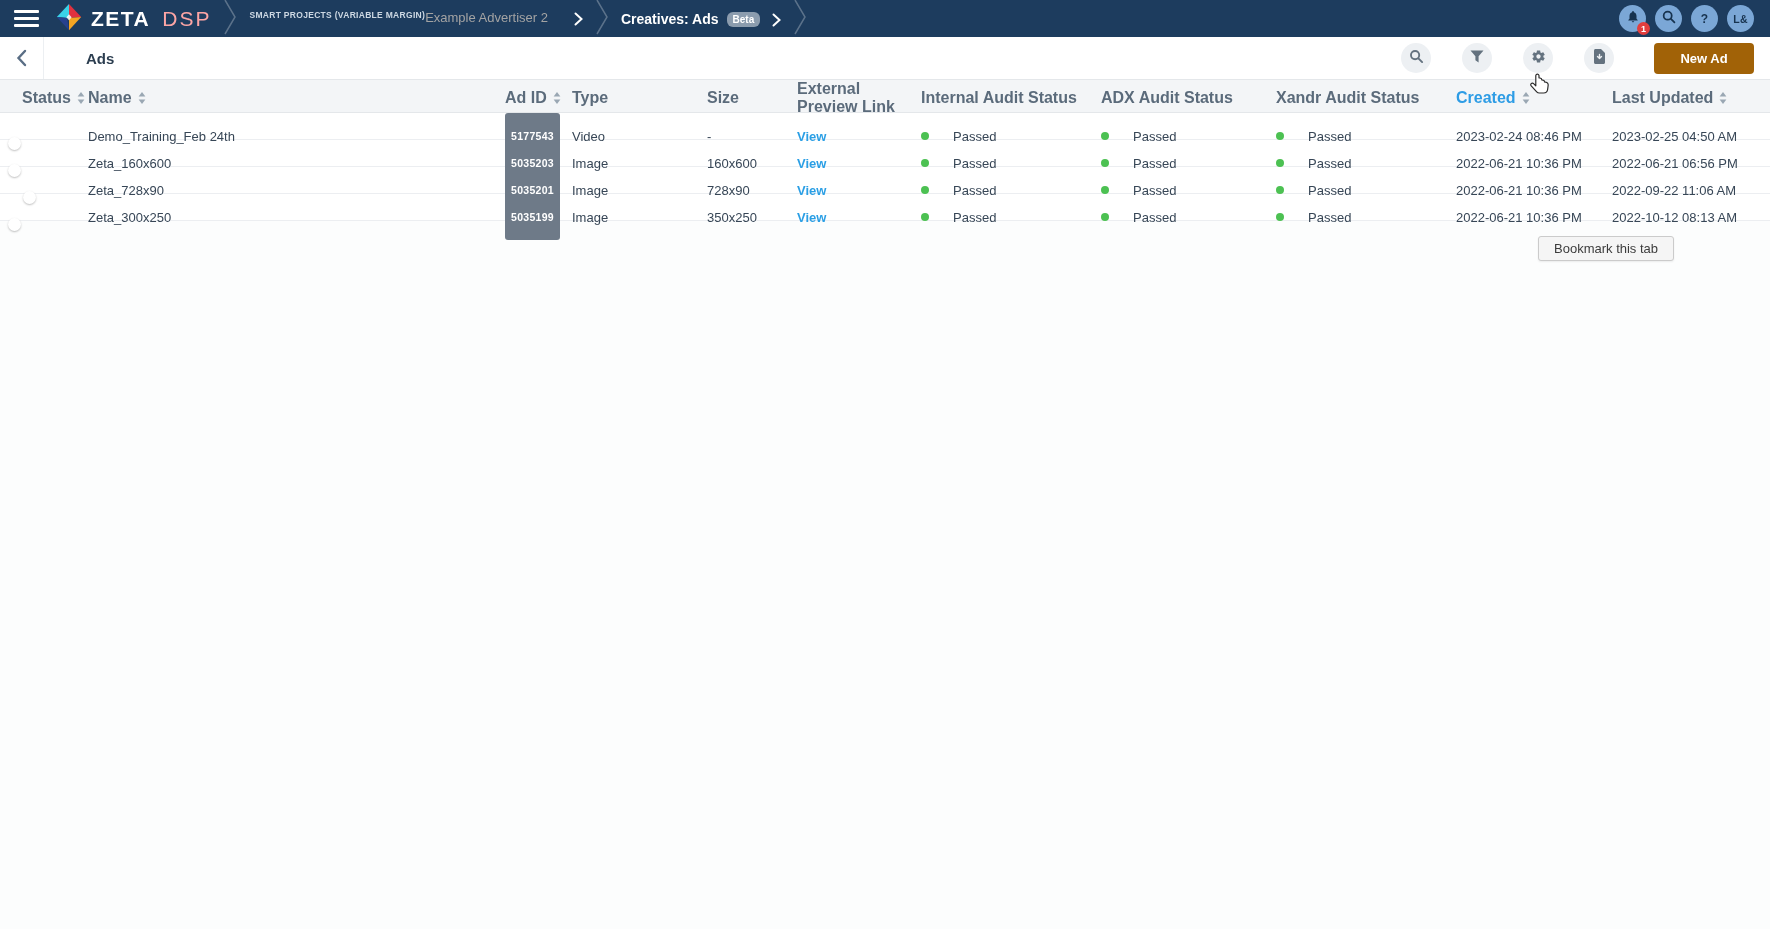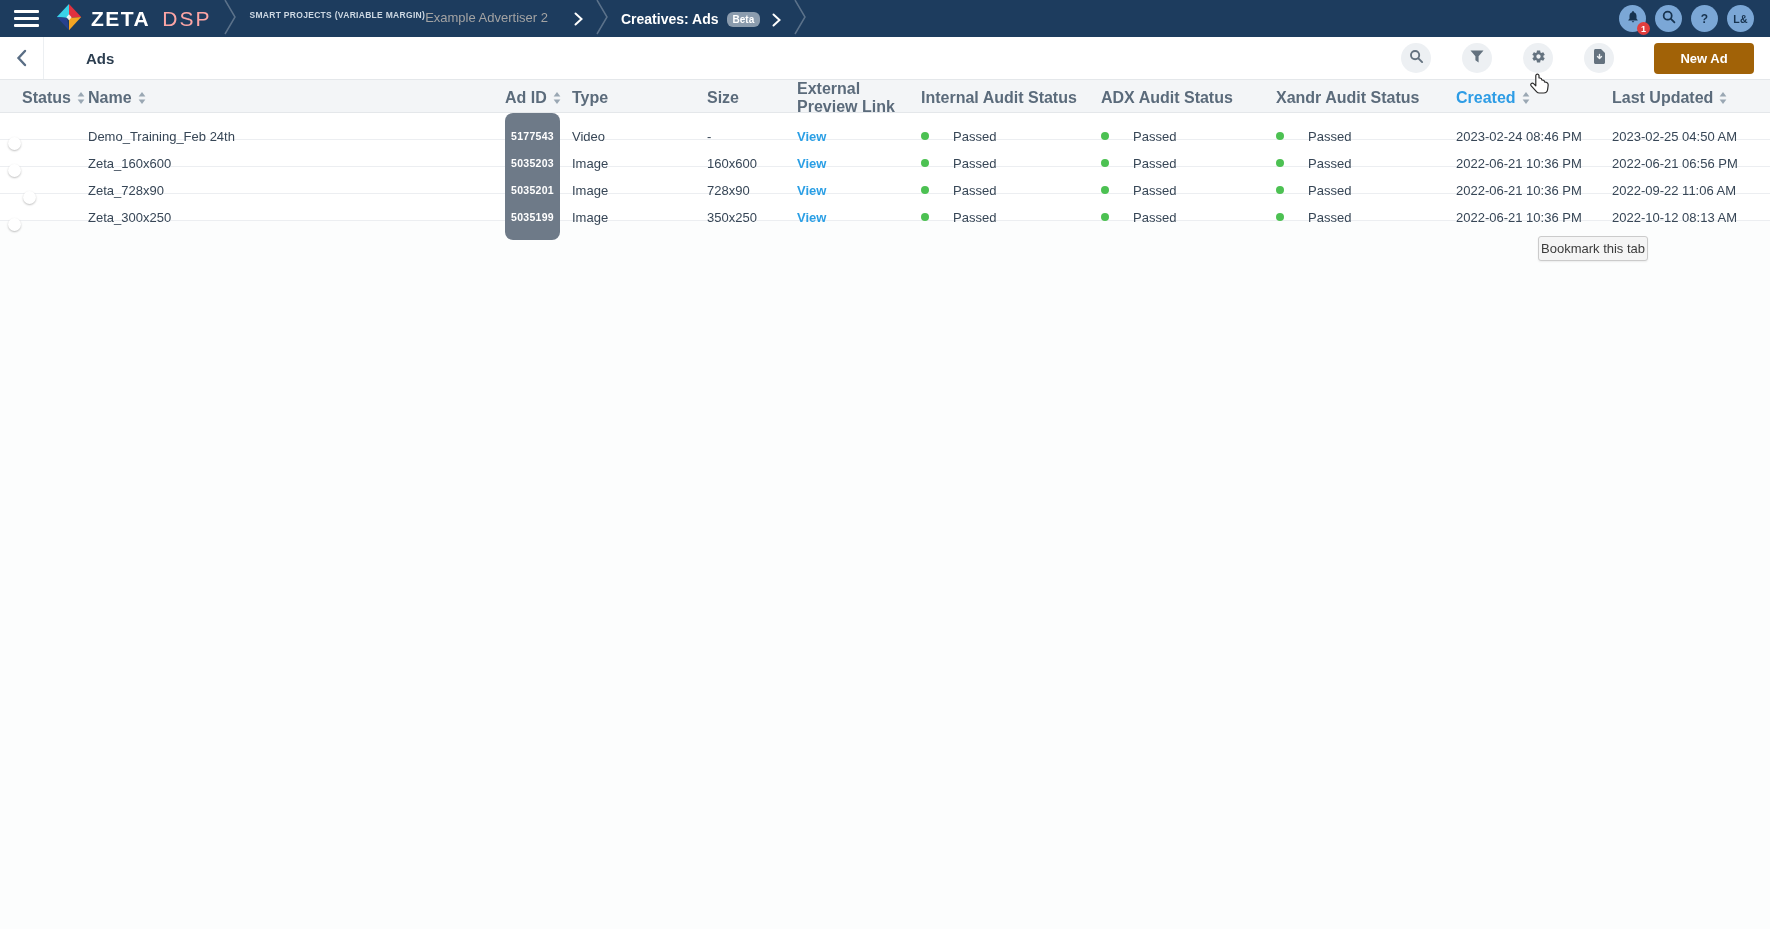--- a/index.html
+++ b/index.html
@@ -75,31 +75,31 @@
   .toggle { width:27px; height:15px; border-radius:8px; background:#e3e1e6; position:relative; cursor:pointer; flex:none; }
   .toggle .knob {
     position:absolute; top:1px; left:1px; width:13px; height:13px; border-radius:50%;
     background:#fff; box-shadow:0 1px 2px rgba(0,0,0,.25);
   }
   .toggle.on { background:#4fca5b; }
   .toggle.on .knob { left:auto; right:1px; }
   .name-cell { cursor:pointer; }
   .adid-badge {
     display:inline-block; background:#6e7a88; color:#fff; font-size:10.5px; font-weight:700;
-    padding:17px 6px; border-radius:8px; letter-spacing:.3px;
+    padding:17px 6px; border-radius:3px; letter-spacing:.3px;
   }
   .view-link { color:#2b9fe5; font-weight:600; text-decoration:none; cursor:pointer; }
   .status-cell { display:flex; align-items:center; gap:24px; }
   .dot { width:8px; height:8px; border-radius:50%; background:#4cc152; flex:none; }
 
   
   .tooltip {
     position:absolute; left:1538px; top:236px;
     background:#f5f5f5; border:1px solid #cbcbcb; border-radius:3px;
-    padding:4px 2px; font-size:13px; color:#3c3c3c; box-shadow:0 1px 2px rgba(0,0,0,.07);
+    padding:4px 15px; font-size:13px; color:#3c3c3c; box-shadow:0 1px 2px rgba(0,0,0,.07);
     white-space:nowrap;
   }
   .cursor { position:absolute; left:1528px; top:72px; pointer-events:none; }
 </style>
 </head>
 <body>
 
 <div class="navbar">
   <div class="hamburger">
     <span></span>

